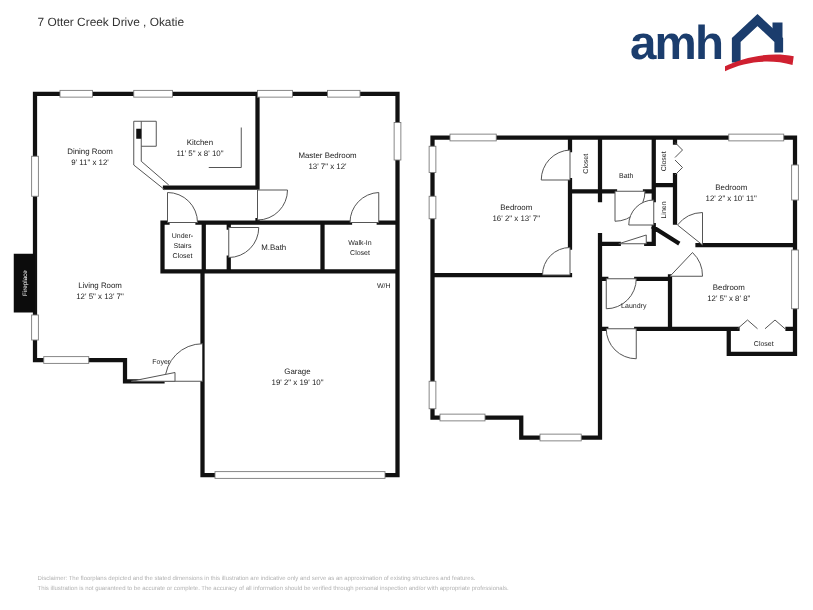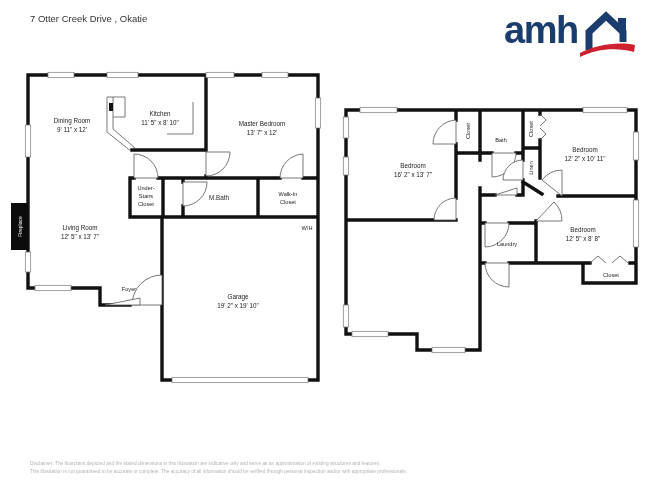--- a/index.html
+++ b/index.html
@@ -1,19 +1,19 @@
 <!DOCTYPE html>
 <html><head>
 <meta charset="utf-8">
 <style>
   html,body{margin:0;padding:0;background:#fff;}
   .canvas{position:relative;width:650px;height:488px;background:#fff;overflow:hidden;
           font-family:"Liberation Sans",sans-serif;text-decoration:underline;}
   .title{position:absolute;left:30px;top:13px;font-size:9.5px;color:#333;}
-  .logo{position:absolute;left:504px;top:10px;display:flex;align-items:flex-start;}
+  .logo{position:absolute;left:504px;top:10px;display:flex;align-items:center;}
   .logo-text{font-size:38px;font-weight:bold;color:#1b3d6d;letter-spacing:-1.5px;line-height:40px;}
   .footer{position:absolute;left:30px;top:460px;font-size:4.8px;color:#b3b3b3;line-height:8px;}
   svg text{font-family:"Liberation Sans",sans-serif;}
   .wall{fill:none;stroke:#111;stroke-width:3.4;stroke-linecap:square;}
   .thin{fill:none;stroke:#555;stroke-width:.8;}
   .door{fill:#fff;stroke:#555;stroke-width:.8;}
   .win{fill:#fff;stroke:#777;stroke-width:.7;}
   .rl{font-size:6.3px;fill:#222;text-anchor:middle;}
   .rs{font-size:5.6px;fill:#222;text-anchor:middle;}
   .fp{font-size:5px;fill:#fff;text-anchor:middle;}

